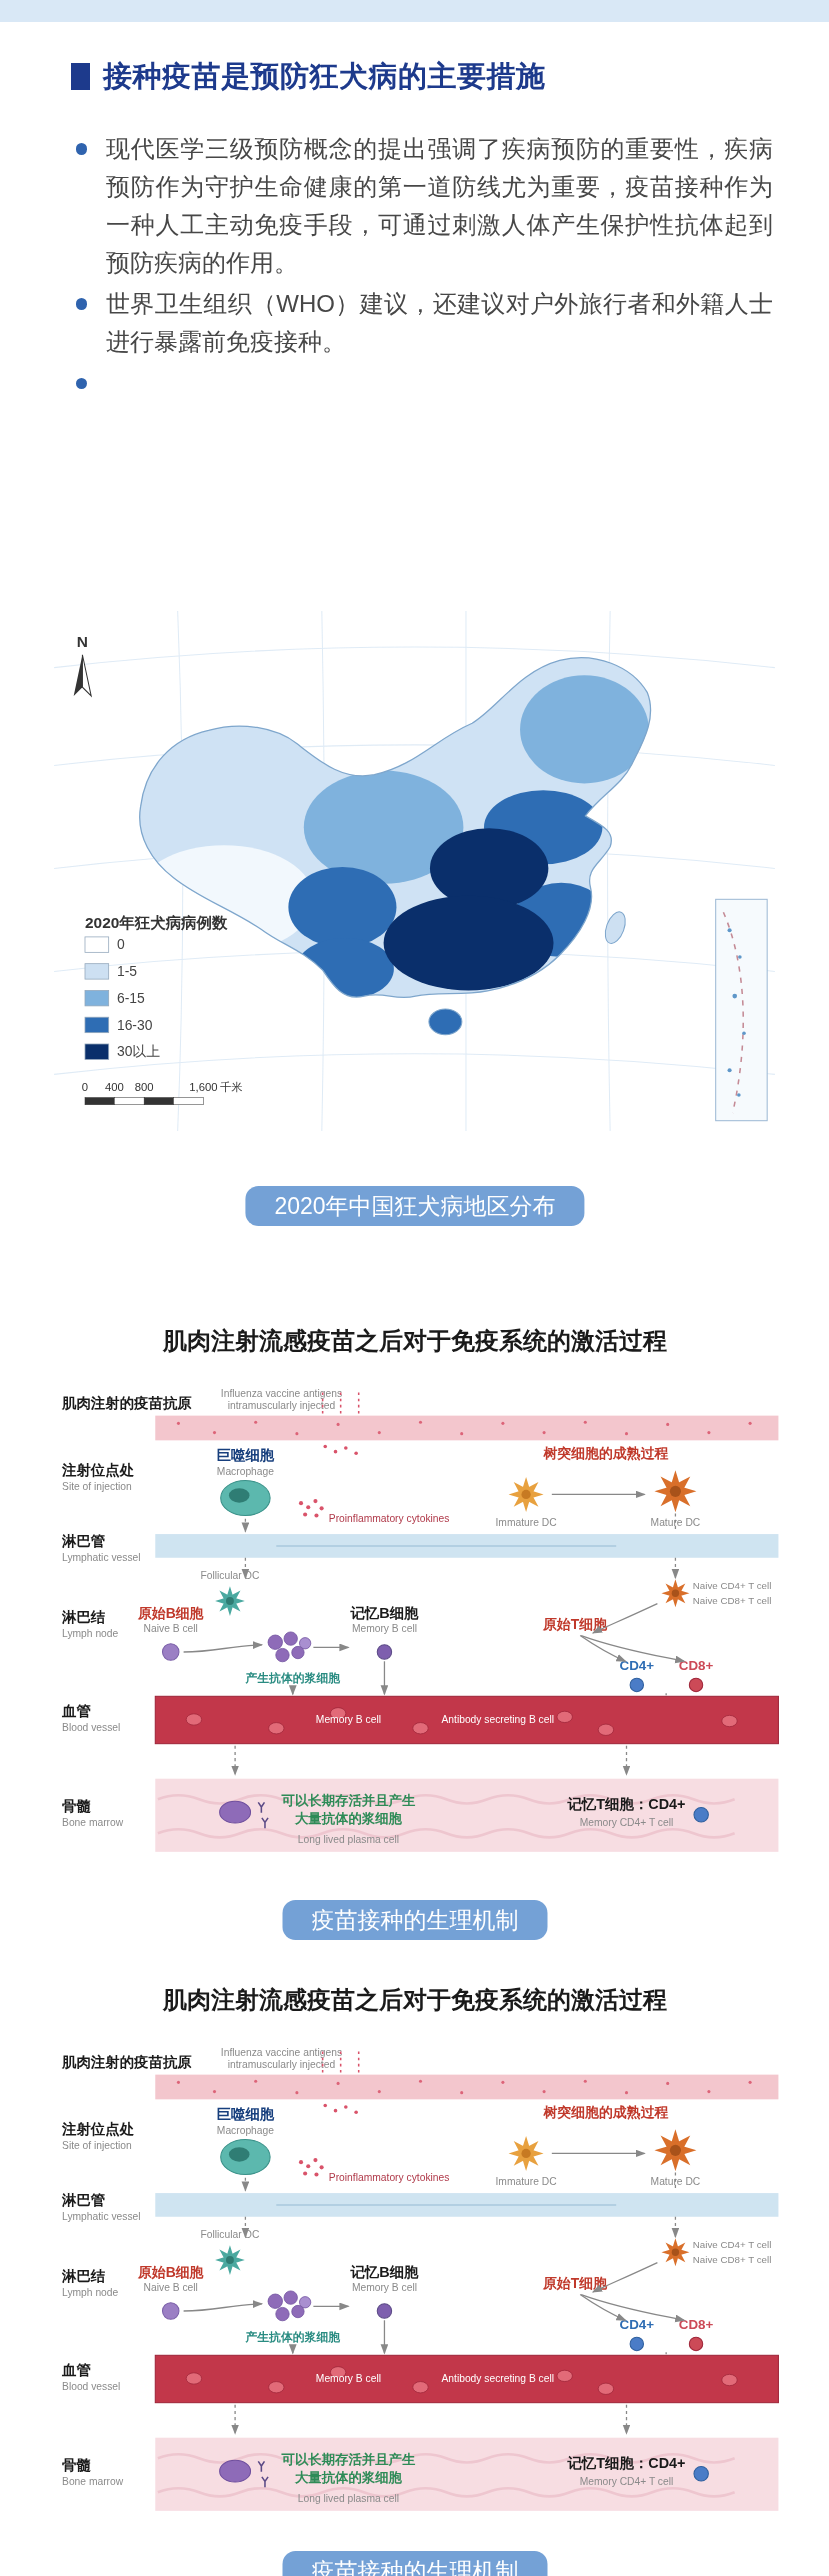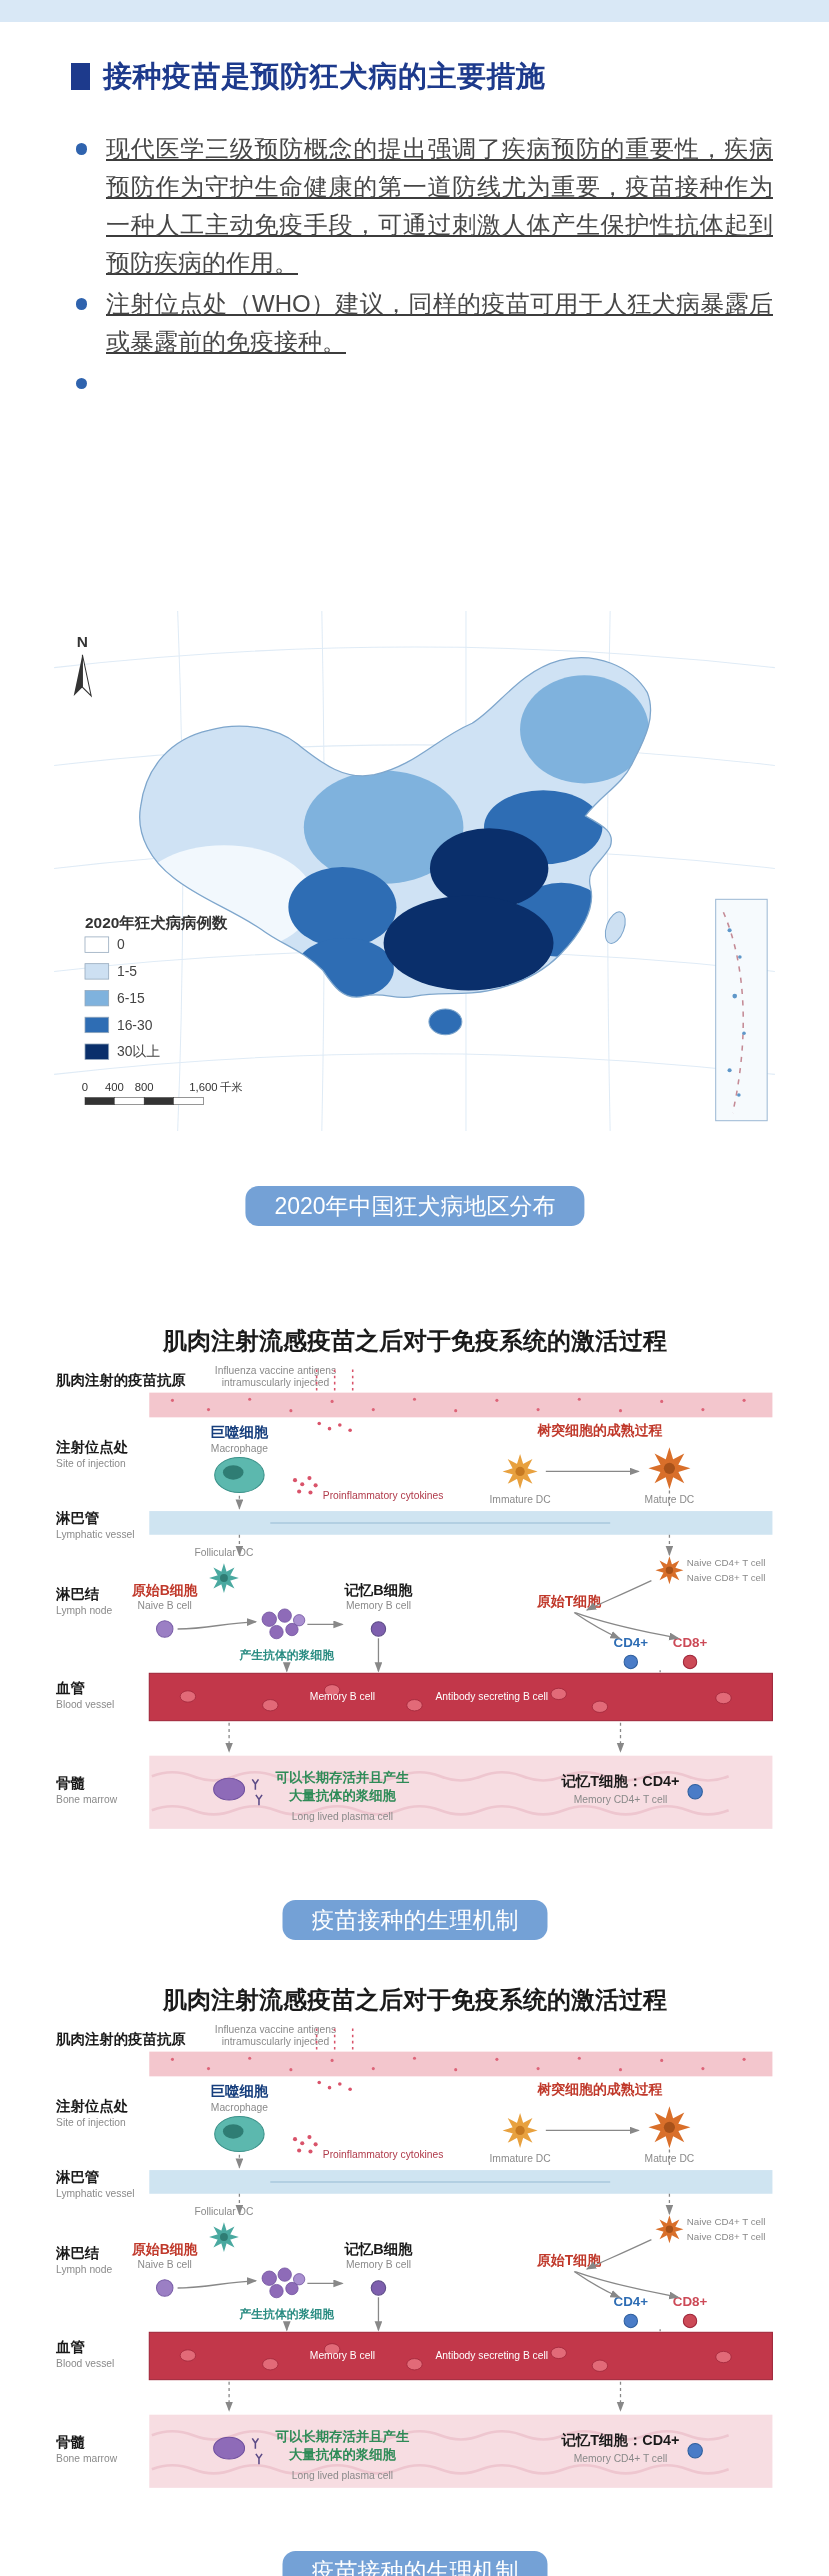--- a/index.html
+++ b/index.html
@@ -5,31 +5,31 @@
   html,body{margin:0;padding:0;background:#ffffff;}
   body{font-family:"Liberation Sans","DejaVu Sans",sans-serif;color:#3c3c3c;}
   .page{position:relative;width:830px;height:3349px;margin:0 auto;background:#ffffff;overflow:hidden;}
   .strip{position:absolute;left:0;width:100%;background:#d9e8f6;}
   .strip.top{top:0;height:21.6px;}
 
   .sec-h{position:absolute;left:71px;display:flex;align-items:center;}
   .sec-h .sq{width:18.5px;height:27px;background:#1d3a8c;margin-right:13.4px;flex:none;}
   .sec-h h2{margin:0;font-size:29px;line-height:31px;color:#1d3a8c;font-weight:bold;letter-spacing:0.5px;white-space:nowrap;font-family:Liberation Serif, serif;}
 
-  .bullets{position:absolute;left:72px;width:701px;margin:0;padding:0;list-style:none;text-decoration:underline;}
+  .bullets{position:absolute;left:72px;width:701px;margin:0;padding:0;list-style:none;}
   .bullets li{position:relative;padding-left:34px;font-size:24px;line-height:38px;color:#474747;text-align:justify;margin-bottom:3.1px;}
   .bullets .dot{position:absolute;left:4.1px;top:13.4px;width:11.3px;height:11.3px;border-radius:50%;background:#2f63ae;}
 
   .map-wrap{position:absolute;left:54px;top:611px;width:721px;height:520px;}
 
   .badge{position:absolute;left:50%;transform:translateX(-50%);background:#74a1d6;color:#ffffff;
          font-size:23px;height:40px;line-height:40px;padding:0 29px;border-radius:13px;white-space:nowrap;}
 
   .dtitle{position:absolute;left:0;width:100%;text-align:center;font-size:24px;font-weight:bold;color:#1a1a1a;}
-  .dsvg{position:absolute;left:54px;width:721px;height:495px;}
+  .dsvg{position:absolute;left:60px;width:721px;height:495px;margin-top:23px;}
 
   
   text{font-family:"Liberation Sans","DejaVu Sans",sans-serif;}
   .sT{font-size:28px;font-weight:bold;fill:#1a1a1a;}
   .sG{font-size:20px;fill:#8a8a8a;}
   .sG19{font-size:19px;fill:#8a8a8a;}
   .sR{font-size:27px;font-weight:bold;fill:#c0392b;}
   .sNavy{font-size:28px;font-weight:bold;fill:#173f7d;}
   .sTeal{font-size:23px;font-weight:bold;fill:#2a8c82;}
   .sGreen{font-size:26px;font-weight:bold;fill:#2e8b57;}
@@ -48,21 +48,21 @@
 <div class="page">
   <div class="strip top"></div>
 
   <div class="sec-h" style="top:61px">
     <span class="sq"></span>
     <h2>接种疫苗是预防狂犬病的主要措施</h2>
   </div>
 
   <ul class="bullets" style="top:130px">
     <li><span class="dot"></span><span>现代医学三级预防概念的提出强调了疾病预防的重要性，疾病预防作为守护生命健康的第一道防线尤为重要，疫苗接种作为一种人工主动免疫手段，可通过刺激人体产生保护性抗体起到预防疾病的作用。</span></li>
-    <li><span class="dot"></span><span>注射位点处（WHO）建议，同样的疫苗可用于人狂犬病暴露后或暴露前的免疫接种。</span></li>
+    <li><span class="dot"></span><span>世界卫生组织（WHO）建议，还建议对户外旅行者和外籍人士进行暴露前免疫接种。</span></li>
     <li><span class="dot"></span></li>
   </ul>
 
   <div class="map-wrap">
     <svg viewBox="0 0 1400 1010" width="721" height="520">
       <defs>
         <clipPath id="cnclip">
           <path d="M168,380 C178,300 230,248 300,232 C362,214 432,226 472,258 C516,292 560,330 622,318 C702,300 742,248 812,218 C862,188 902,118 982,96 C1052,78 1122,108 1152,158 C1172,208 1142,258 1122,298 C1102,338 1062,358 1032,398 C1068,418 1090,430 1080,458 C1062,490 1032,500 1042,538 C1052,578 1022,628 982,668 C942,708 892,728 842,738 C792,748 742,738 702,748 C662,758 642,738 602,748 C562,758 542,728 522,698 C482,658 442,648 402,618 C342,578 282,558 232,518 C192,488 158,438 168,380 Z"></path>
         </clipPath>
       </defs>

